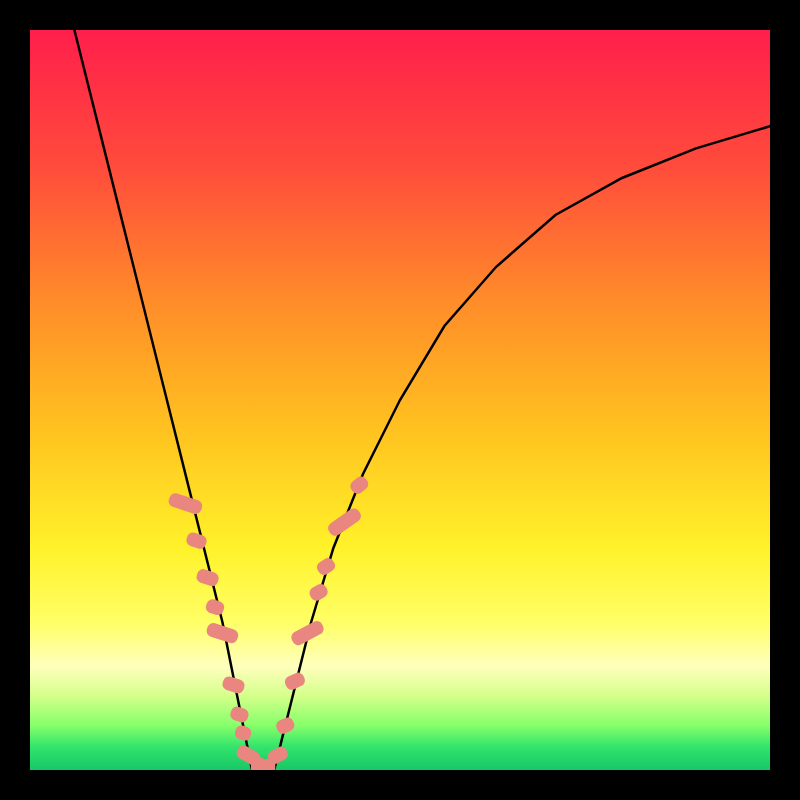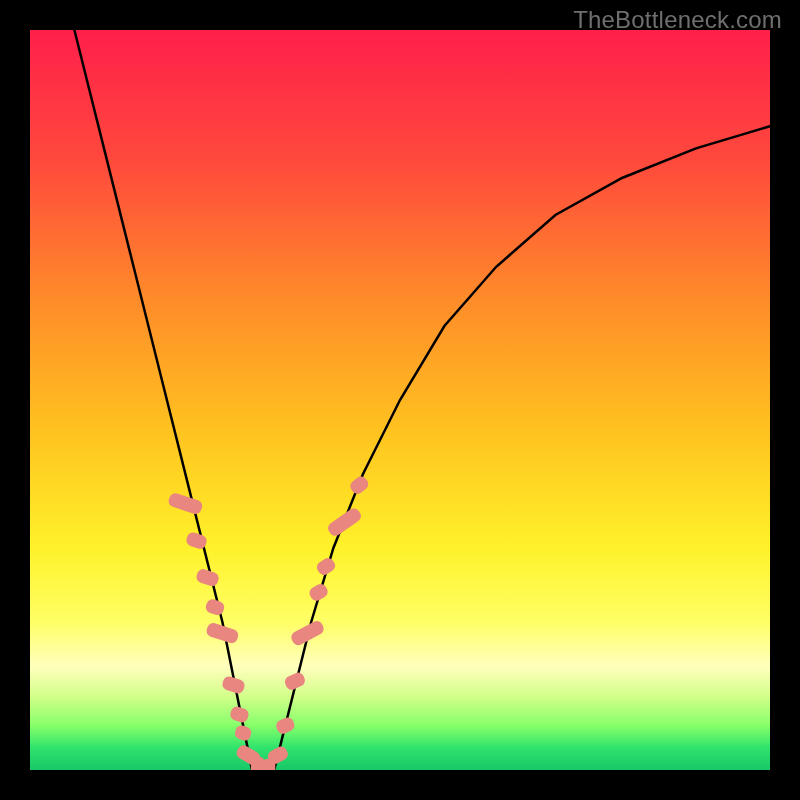--- a/index.html
+++ b/index.html
@@ -75,14 +75,13 @@
           <rect x="-7.00" y="-9.00" width="14" height="18" rx="6" ry="6" fill="#e8867f" transform="translate(255.30 695.60) rotate(65)"></rect>
           <rect x="-7.00" y="-10.00" width="14" height="20" rx="6" ry="6" fill="#e8867f" transform="translate(264.92 651.20) rotate(65)"></rect>
           <rect x="-7.00" y="-17.00" width="14" height="34" rx="6" ry="6" fill="#e8867f" transform="translate(277.50 603.10) rotate(62)"></rect>
           <rect x="-7.00" y="-9.00" width="14" height="18" rx="6" ry="6" fill="#e8867f" transform="translate(288.60 562.40) rotate(60)"></rect>
           <rect x="-7.00" y="-9.00" width="14" height="18" rx="6" ry="6" fill="#e8867f" transform="translate(296.00 536.50) rotate(58)"></rect>
           <rect x="-7.00" y="-18.00" width="14" height="36" rx="6" ry="6" fill="#e8867f" transform="translate(314.50 492.10) rotate(55)"></rect>
           <rect x="-7.00" y="-9.00" width="14" height="18" rx="6" ry="6" fill="#e8867f" transform="translate(329.30 455.10) rotate(52)"></rect>
         </g>
     </svg>
   </div>
-  <div class="watermark">TheBottleneck.com</div>
 </div>
 
 </body></html>

